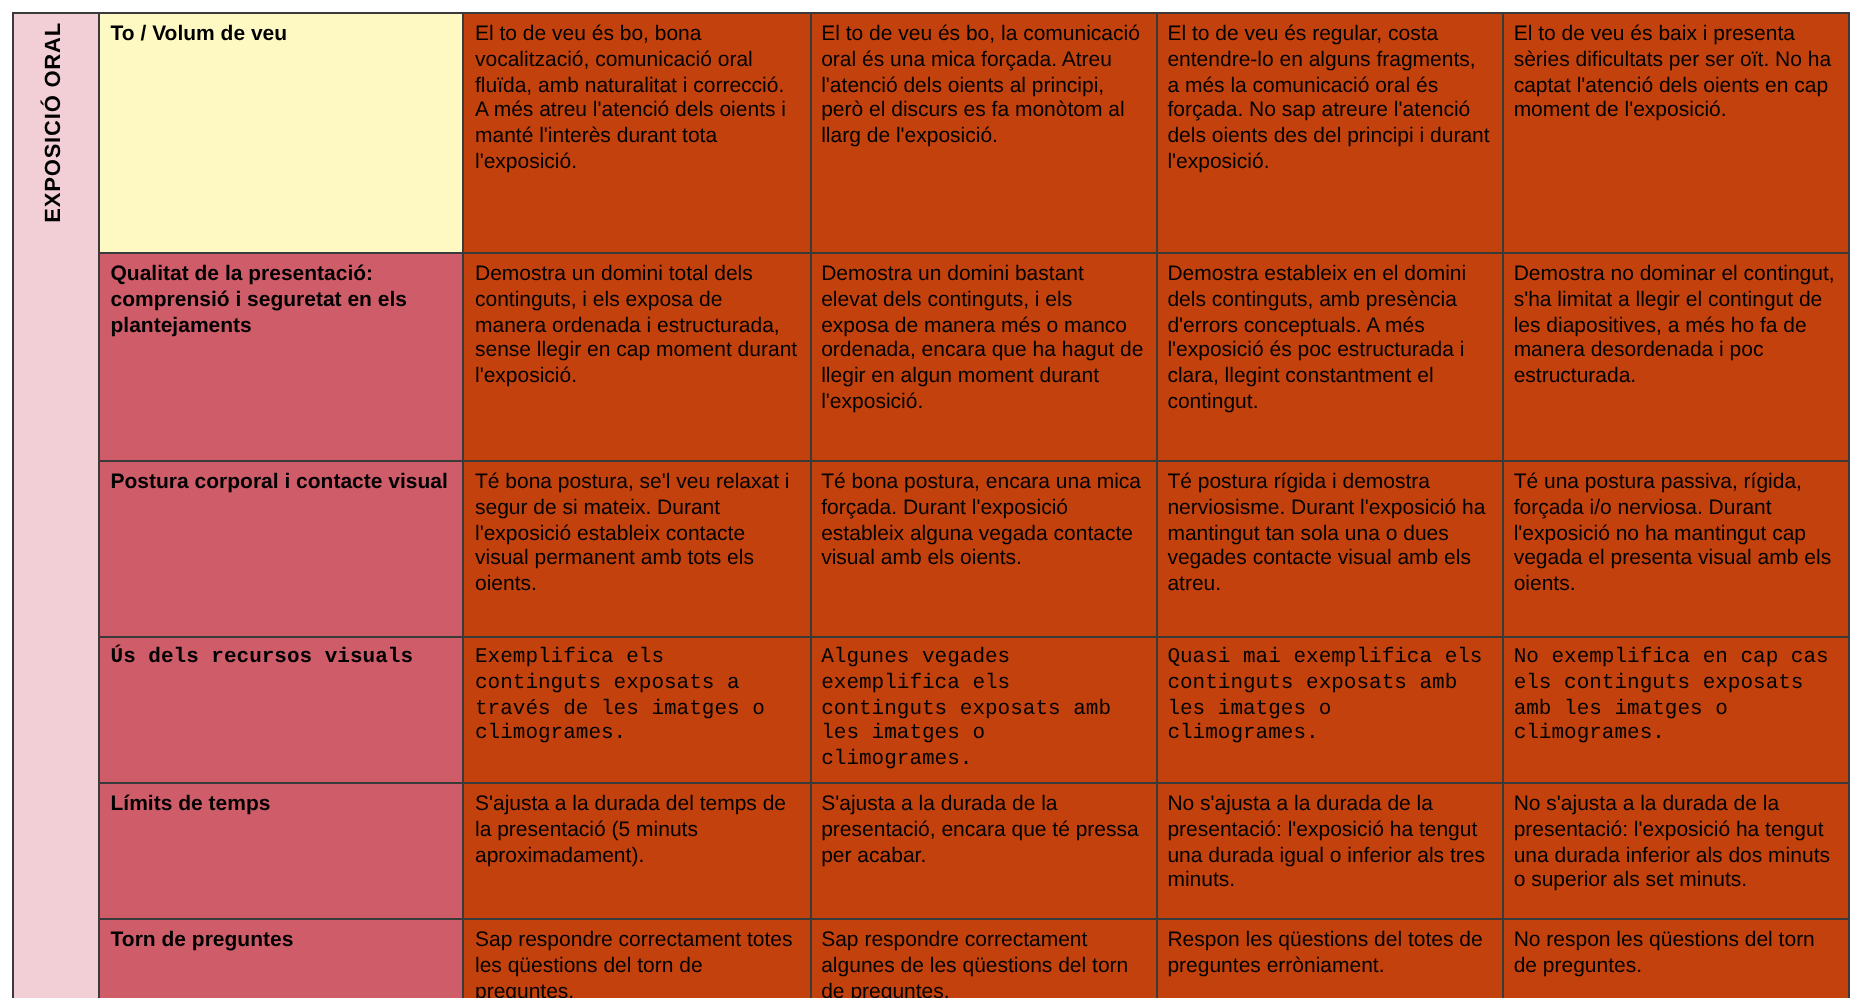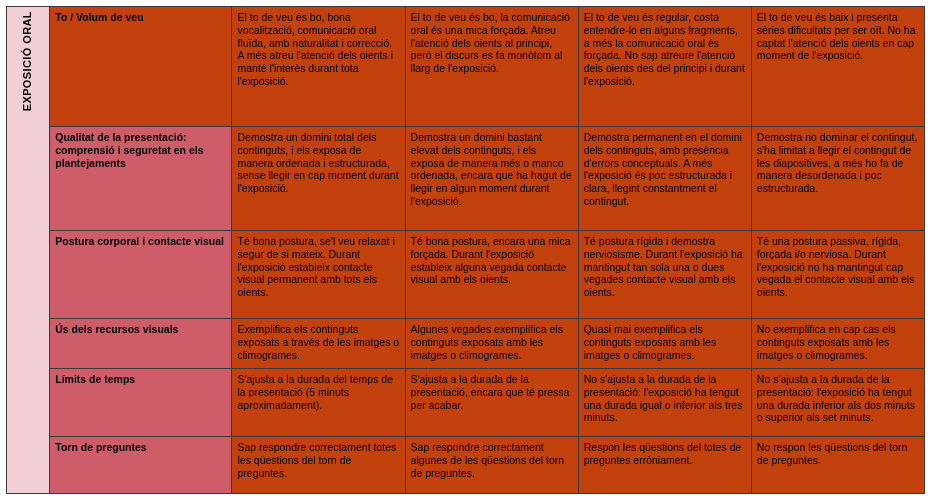--- a/index.html
+++ b/index.html
@@ -61,21 +61,21 @@
     font-size: 10.5px;
     line-height: 1.25;
     color: #000000;
   }
   td.lvl-cell {
     background: #c2410c;
   }
   .row-1 { height: 120px; }
   .row-2 { height: 104px; }
   .row-3 { height: 88px; }
-  .row-4 { height: 50px; }
+  .row-4 { height: 50px; font-family: Liberation Mono, monospace; }
   .row-5 { height: 68px; }
   .row-6 { height: 57px; }
 </style>
 </head>
 <body>
 
 <div class="rubric-wrap">
   <table class="rubric">
     <colgroup>
       <col class="c-axis">
@@ -83,39 +83,39 @@
       <col class="c-lvl">
       <col class="c-lvl">
       <col class="c-lvl">
       <col class="c-lvl">
     </colgroup>
     <tbody>
       <tr class="row-1">
         <td class="axis-cell" rowspan="6" style="background: rgb(242, 207, 214);">
           <span class="axis-label">EXPOSICIÓ ORAL</span>
         </td>
-        <td class="crit-cell" style="background: #c2410c;">To / Volum de veu</td>
+        <td class="crit-cell" style="background: #fef9c3;">To / Volum de veu</td>
         <td class="lvl-cell">El to de veu és bo, bona vocalització, comunicació oral fluïda, amb naturalitat i correcció. A més atreu l'atenció dels oients i manté l'interès durant tota l'exposició.</td>
         <td class="lvl-cell">El to de veu és bo, la comunicació oral és una mica forçada. Atreu l'atenció dels oients al principi, però el discurs es fa monòtom al llarg de l'exposició.</td>
         <td class="lvl-cell">El to de veu és regular, costa entendre-lo en alguns fragments, a més la comunicació oral és forçada. No sap atreure l'atenció dels oients des del principi i durant l'exposició.</td>
         <td class="lvl-cell">El to de veu és baix i presenta sèries dificultats per ser oït. No ha captat l'atenció dels oients en cap moment de l'exposició.</td>
       </tr>
       <tr class="row-2">
         <td class="crit-cell" style="background: rgb(207, 92, 105);">Qualitat de la presentació: comprensió i seguretat en els plantejaments</td>
         <td class="lvl-cell">Demostra un domini total dels continguts, i els exposa de manera ordenada i estructurada, sense llegir en cap moment durant l'exposició.</td>
         <td class="lvl-cell">Demostra un domini bastant elevat dels continguts, i els exposa de manera més o manco ordenada, encara que ha hagut de llegir en algun moment durant l'exposició.</td>
-        <td class="lvl-cell">Demostra permanent en el domini dels continguts, amb presència d'errors conceptuals. A més l'exposició és poc estructurada i clara, llegint constantment el contingut.</td>
+        <td class="lvl-cell">Demostra estableix en el domini dels continguts, amb presència d'errors conceptuals. A més l'exposició és poc estructurada i clara, llegint constantment el contingut.</td>
         <td class="lvl-cell">Demostra no dominar el contingut, s'ha limitat a llegir el contingut de les diapositives, a més ho fa de manera desordenada i poc estructurada.</td>
       </tr>
       <tr class="row-3">
         <td class="crit-cell" style="background: rgb(207, 92, 105);">Postura corporal i contacte visual</td>
         <td class="lvl-cell">Té bona postura, se'l veu relaxat i segur de si mateix. Durant l'exposició estableix contacte visual permanent amb tots els oients.</td>
         <td class="lvl-cell">Té bona postura, encara una mica forçada. Durant l'exposició estableix alguna vegada contacte visual amb els oients.</td>
-        <td class="lvl-cell">Té postura rígida i demostra nerviosisme. Durant l'exposició ha mantingut tan sola una o dues vegades contacte visual amb els oients.</td>
-        <td class="lvl-cell">Té una postura passiva, rígida, forçada i/o nerviosa. Durant l'exposició no ha mantingut cap vegada el contacte visual amb els oients.</td>
+        <td class="lvl-cell">Té postura rígida i demostra nerviosisme. Durant l'exposició ha mantingut tan sola una o dues vegades contacte visual amb els atreu.</td>
+        <td class="lvl-cell">Té una postura passiva, rígida, forçada i/o nerviosa. Durant l'exposició no ha mantingut cap vegada el presenta visual amb els oients.</td>
       </tr>
       <tr class="row-4">
         <td class="crit-cell" style="background: rgb(207, 92, 105);">Ús dels recursos visuals</td>
         <td class="lvl-cell">Exemplifica els continguts exposats a través de les imatges o climogrames.</td>
         <td class="lvl-cell">Algunes vegades exemplifica els continguts exposats amb les imatges o climogrames.</td>
         <td class="lvl-cell">Quasi mai exemplifica els continguts exposats amb les imatges o climogrames.</td>
         <td class="lvl-cell">No exemplifica en cap cas els continguts exposats amb les imatges o climogrames.</td>
       </tr>
       <tr class="row-5">
         <td class="crit-cell" style="background: rgb(207, 92, 105); margin-top: 44px;">Límits de temps</td>

